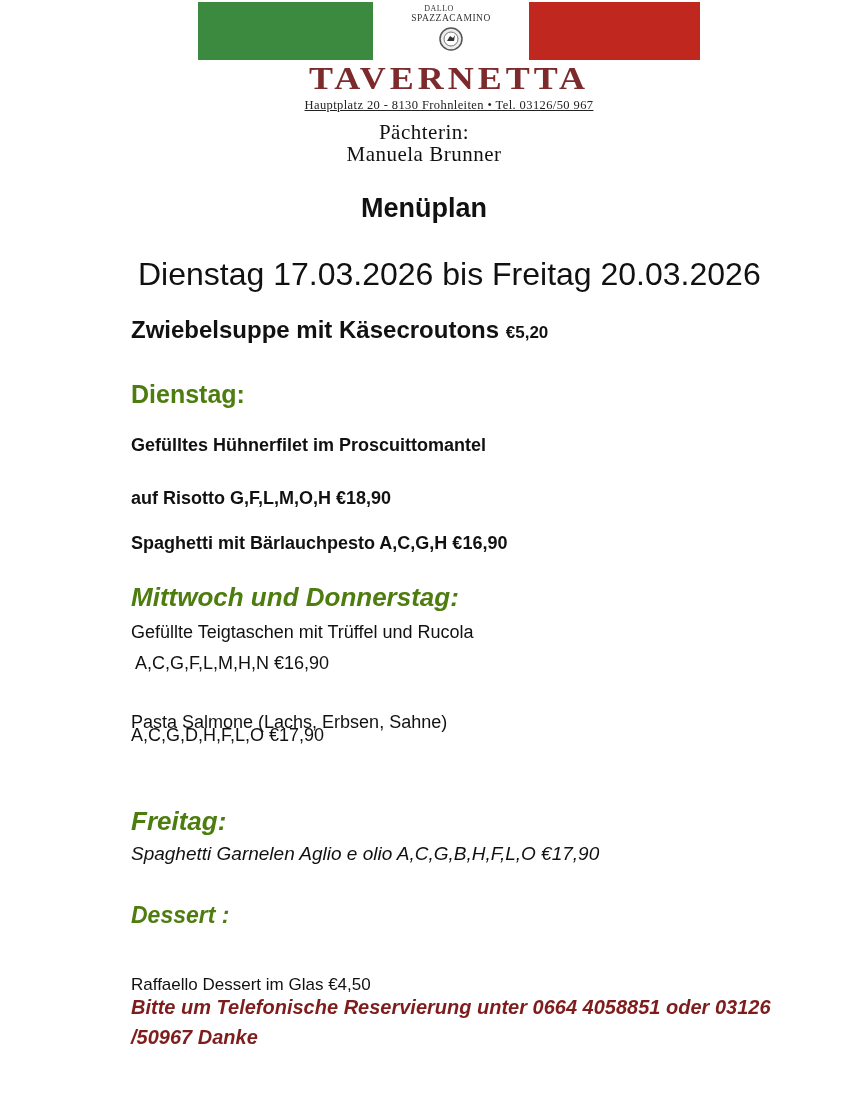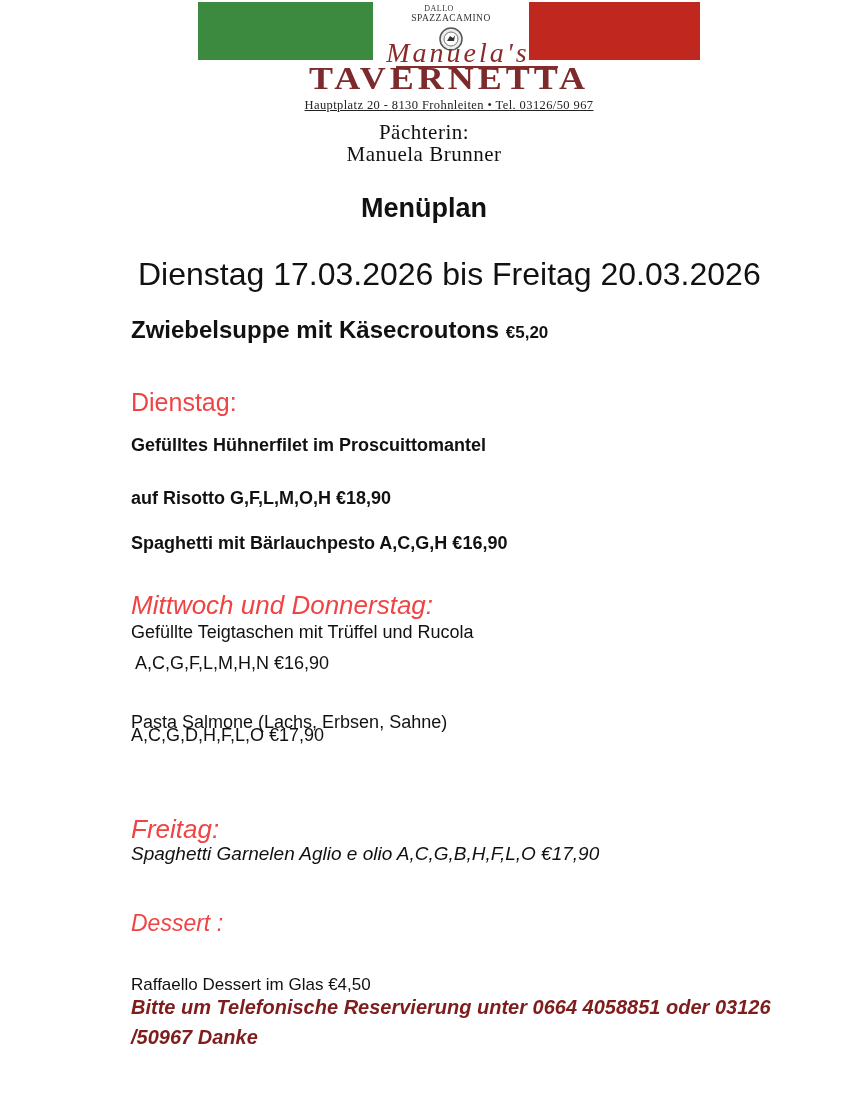--- a/index.html
+++ b/index.html
@@ -17,44 +17,40 @@
   .brand { position: absolute; left: 0; width: 502px; top: 58px; text-align: center; font-family: "Liberation Serif", serif; font-weight: bold; font-size: 36px; color: #7c2a2c; letter-spacing: 4px; line-height: 38px; transform: scaleY(0.85); }
   .address { position: absolute; left: 0; width: 502px; top: 96px; text-align: center; font-family: "Liberation Serif", serif; font-size: 12.5px; color: #222; letter-spacing: 0.4px; text-decoration: underline; }
 
   .tenant { position: absolute; left: 0; width: 900px; top: 121px; text-align: center; font-family: "Liberation Serif", serif; font-size: 21px; line-height: 22px; color: #111; letter-spacing: 0.5px; }
 
   .title { position: absolute; left: 0; width: 900px; top: 193px; text-align: center; font-weight: bold; font-size: 27px; }
   .dates { position: absolute; left: 138px; top: 256px; font-weight: normal; font-size: 32px; }
   .soup { position: absolute; left: 131px; top: 316px; font-weight: bold; font-size: 24px; }
   .soup .price { font-size: 17px; }
 
-  .section-head { position: absolute; left: 131px; color: #ef4444; font-weight: normal; margin-top: 8px; }
+  .section-head { position: absolute; left: 131px; color: #4d7c0f; font-weight: bold; }
   .line { position: absolute; left: 131px; font-size: 18px; }
   .bold { font-weight: bold; }
   .italic { font-style: italic; }
 
   .reservation { position: absolute; left: 131px; top: 992px; width: 660px; color: #7f1d1d; font-weight: bold; font-style: italic; font-size: 20px; line-height: 30px; }
 </style>
 </head>
 <body>
 
 <div class="header">
   <div class="flag-green"></div>
   <div class="flag-red"></div>
   <div class="dallo">DALLO</div>
   <div class="spazz">SPAZZACAMINO</div>
   <svg class="emblem" viewBox="0 0 26 26">
     <circle cx="13" cy="13" r="11" fill="#eee" stroke="#555" stroke-width="1.5"></circle>
     <circle cx="13" cy="13" r="7" fill="#fff" stroke="#777" stroke-width="1"></circle>
     <path d="M9 15 L12 10 L15 12 L17 9 L16 15 Z" fill="#333"></path>
   </svg>
-  <div class="script">
-    <div class="script-text">Manuela's</div>
-    <div class="script-underline"></div>
-  </div>
   <div class="brand">TAVERNETTA</div>
   <div class="address">Hauptplatz 20 -  8130 Frohnleiten • Tel. 03126/50 967</div>
 </div>
 
 <div class="tenant" style="left:-26px;">
   <div>Pächterin:</div>
   <div>Manuela Brunner</div>
 </div>
 
 <div class="title" style="left:-26px;">Menüplan</div>

